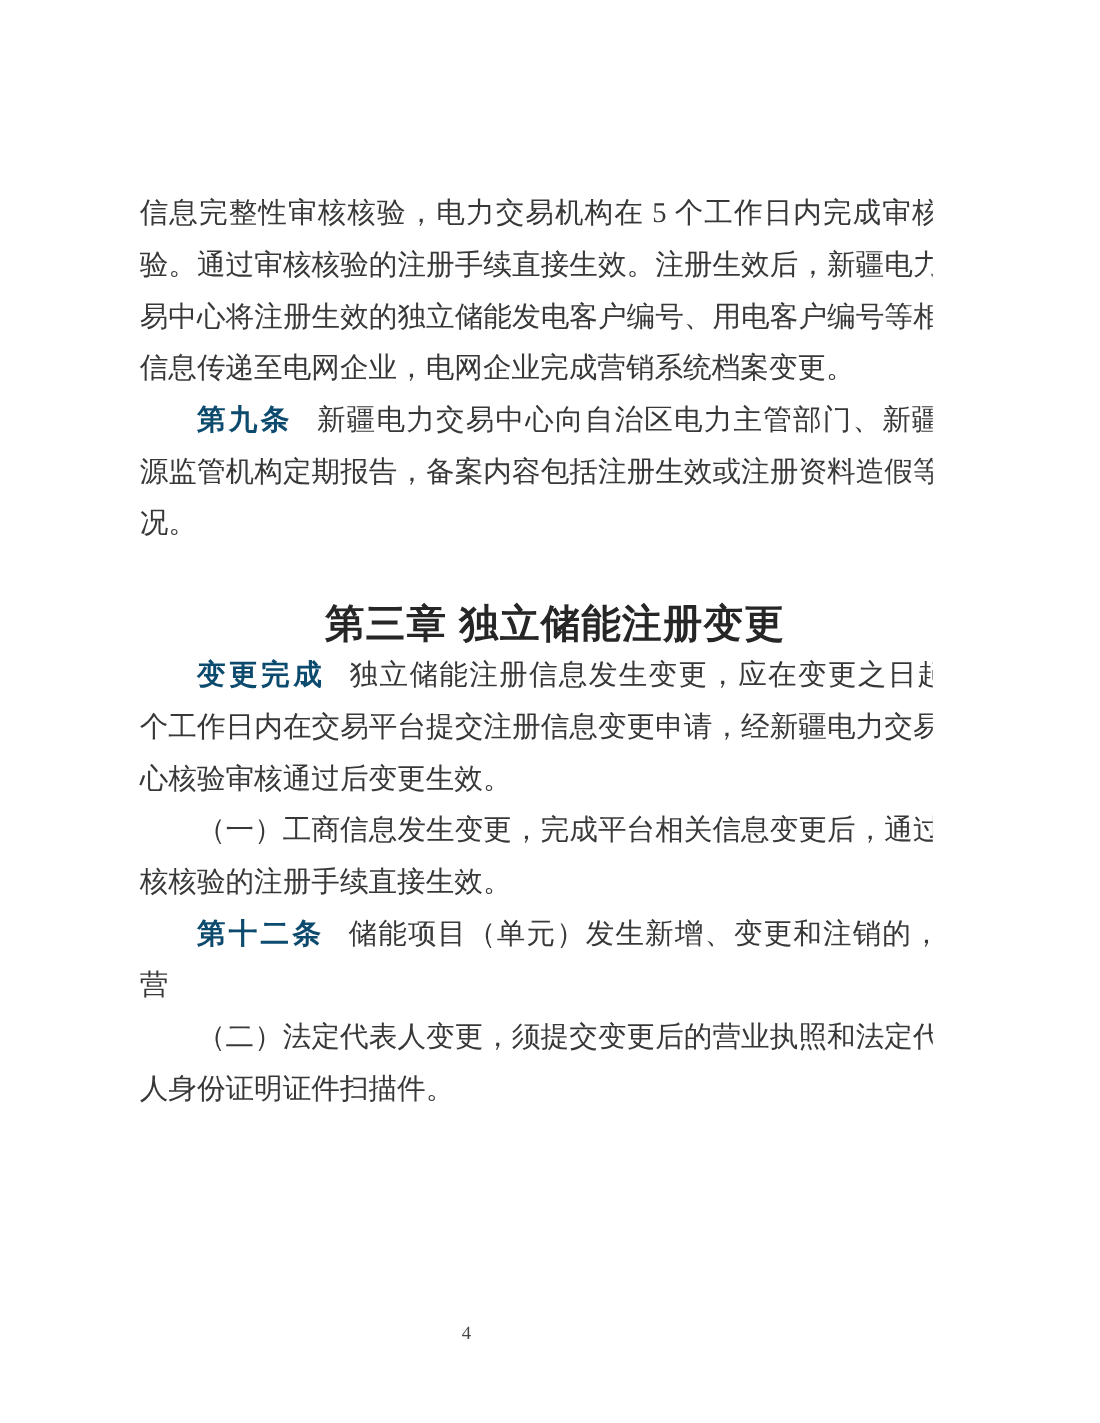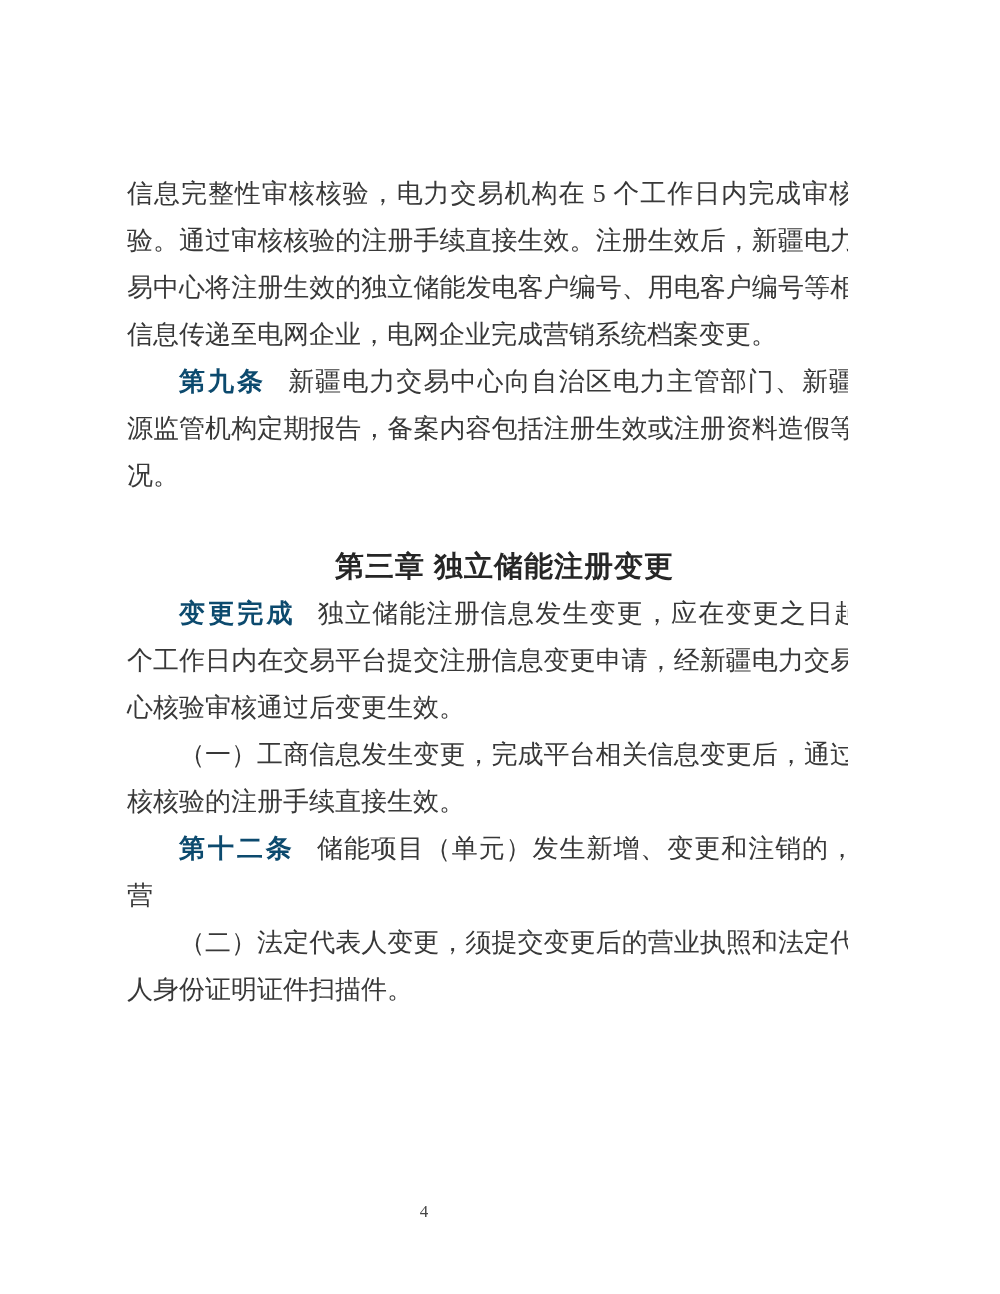--- a/index.html
+++ b/index.html
@@ -34,21 +34,21 @@
   }
   .article-label {
     font-weight: bold;
     color: #0c4a6e;
     margin-right: 0.85em;
     letter-spacing: 2px;
   }
   .chapter-heading {
     margin: 44px 0 0 0;
     font-family: "Liberation Sans", "DejaVu Sans", sans-serif;
-    font-size: 29px;
+    font-size: 36px;
     font-weight: bold;
     line-height: 47px;
     text-align: center;
     color: #262626;
     letter-spacing: 1px;
   }
   .page-number {
     position: absolute;
     left: 0;
     bottom: 72px;

